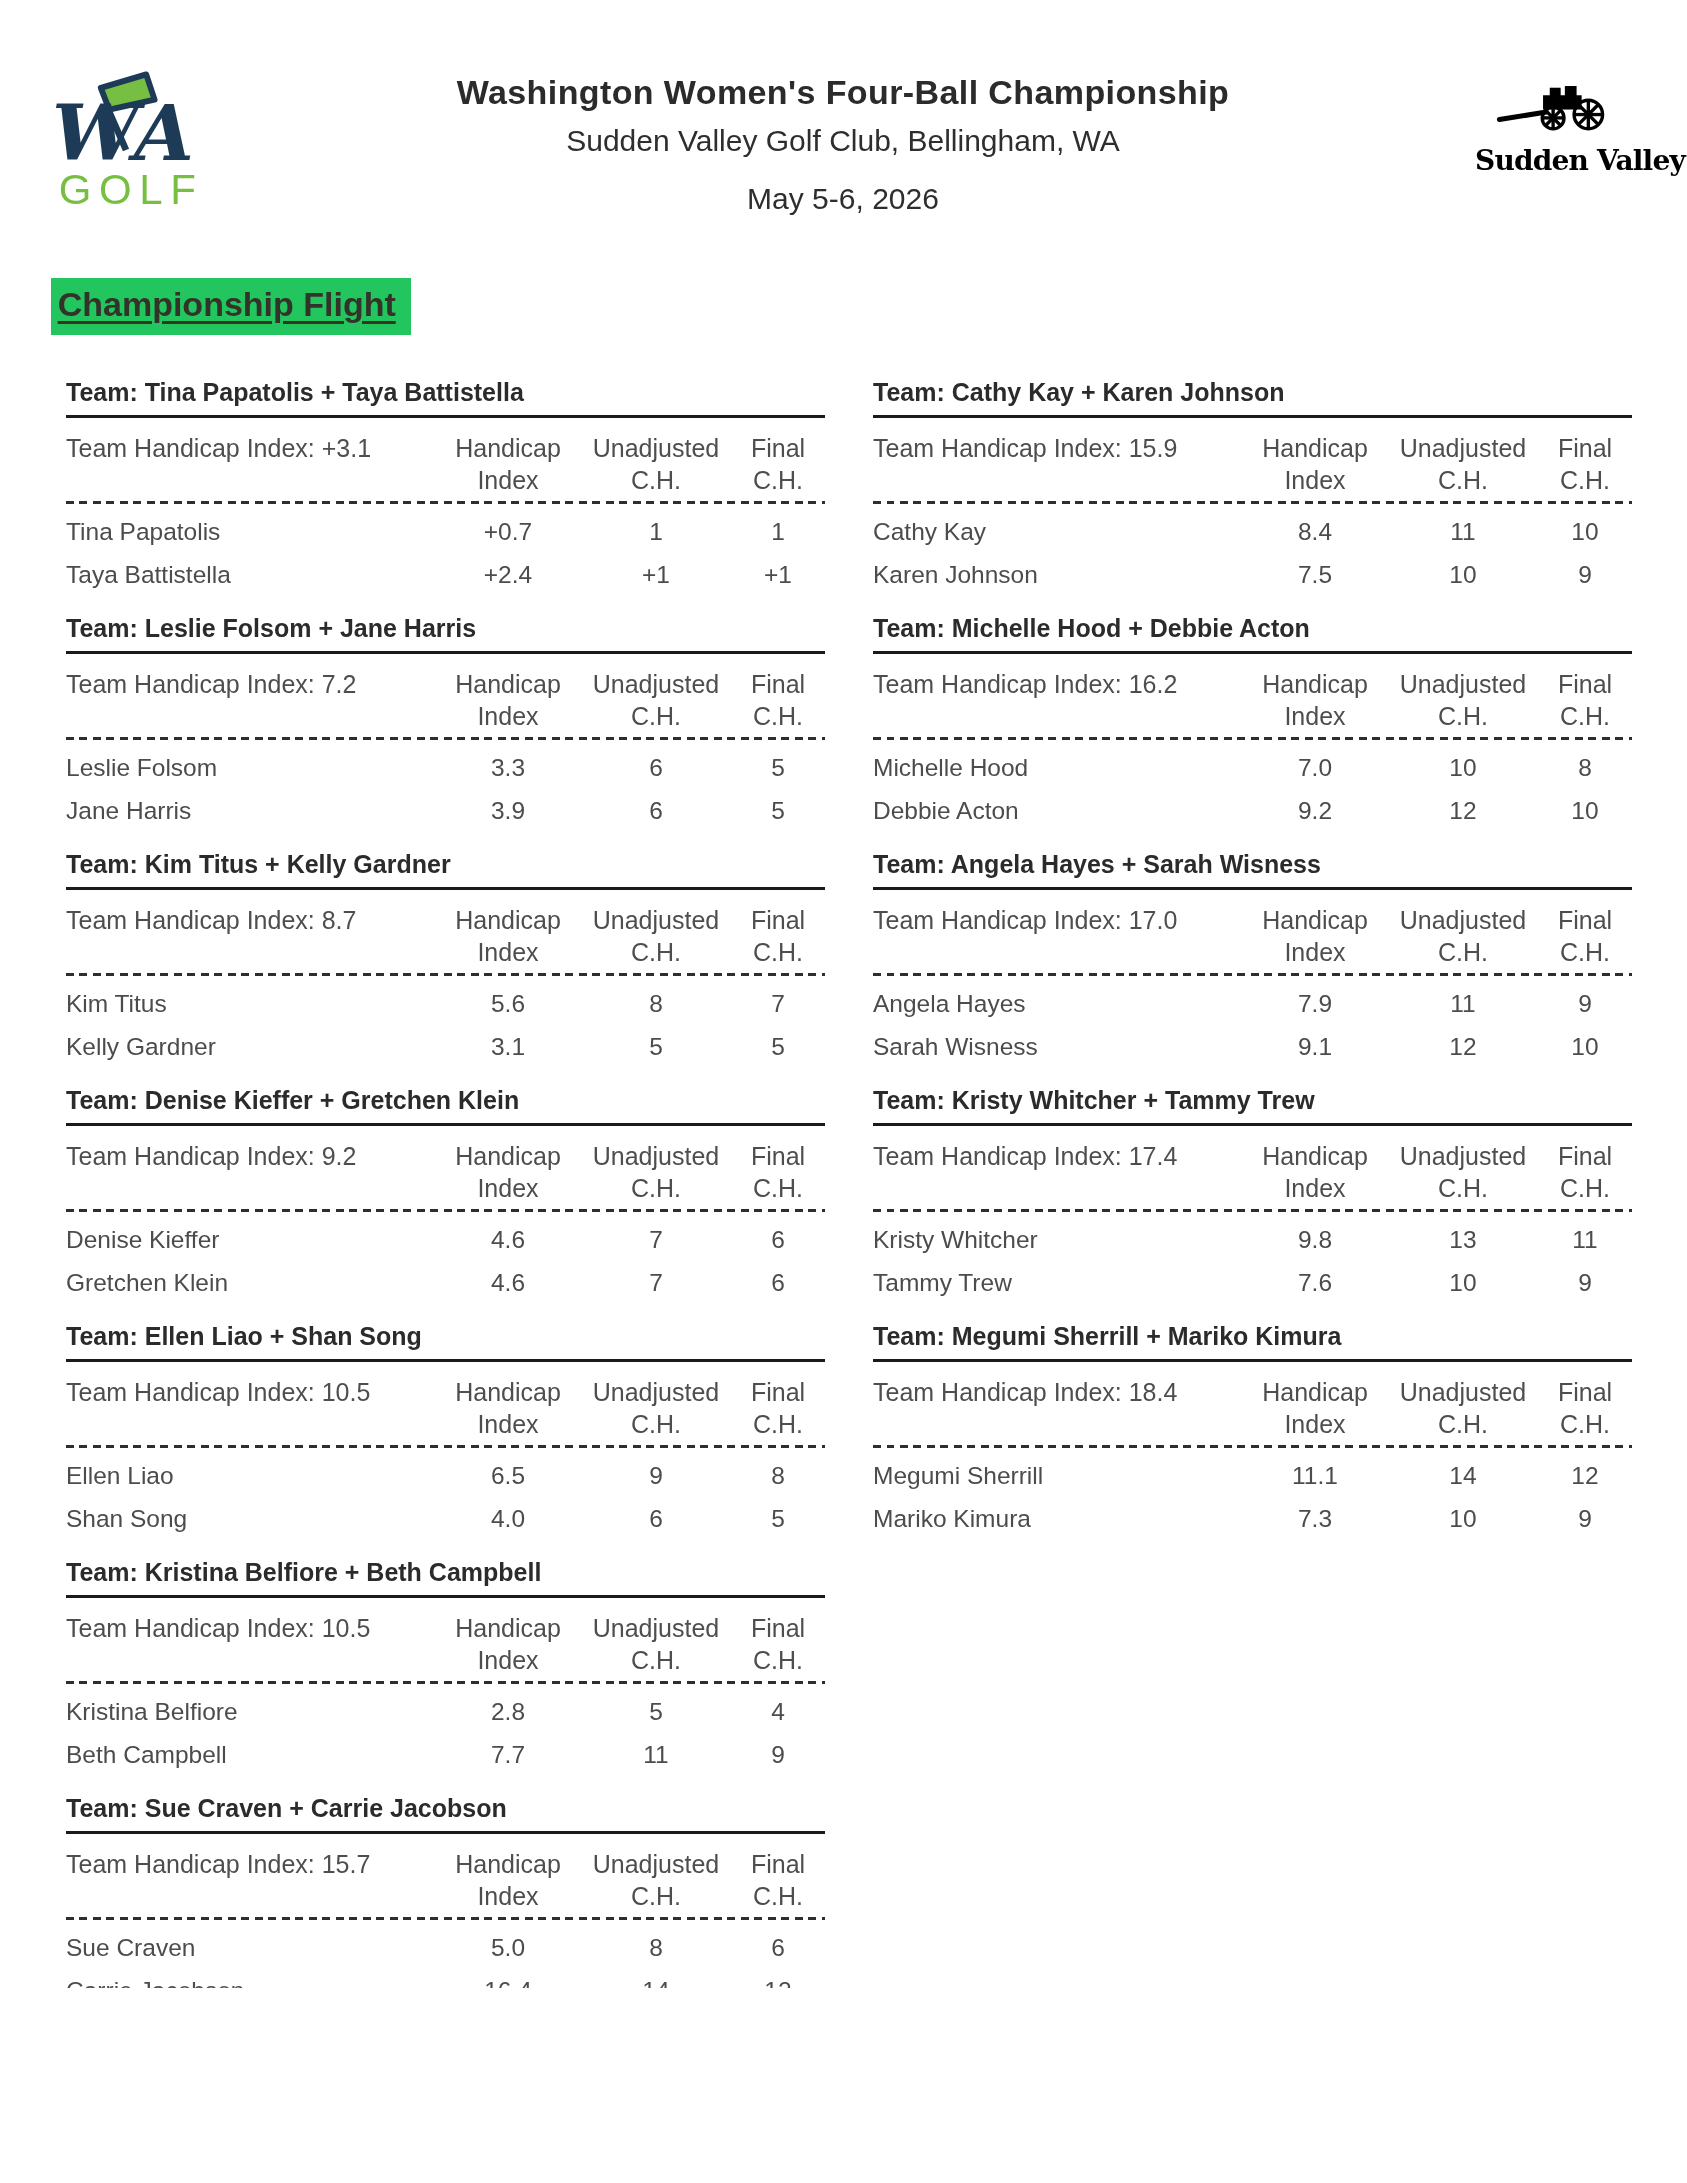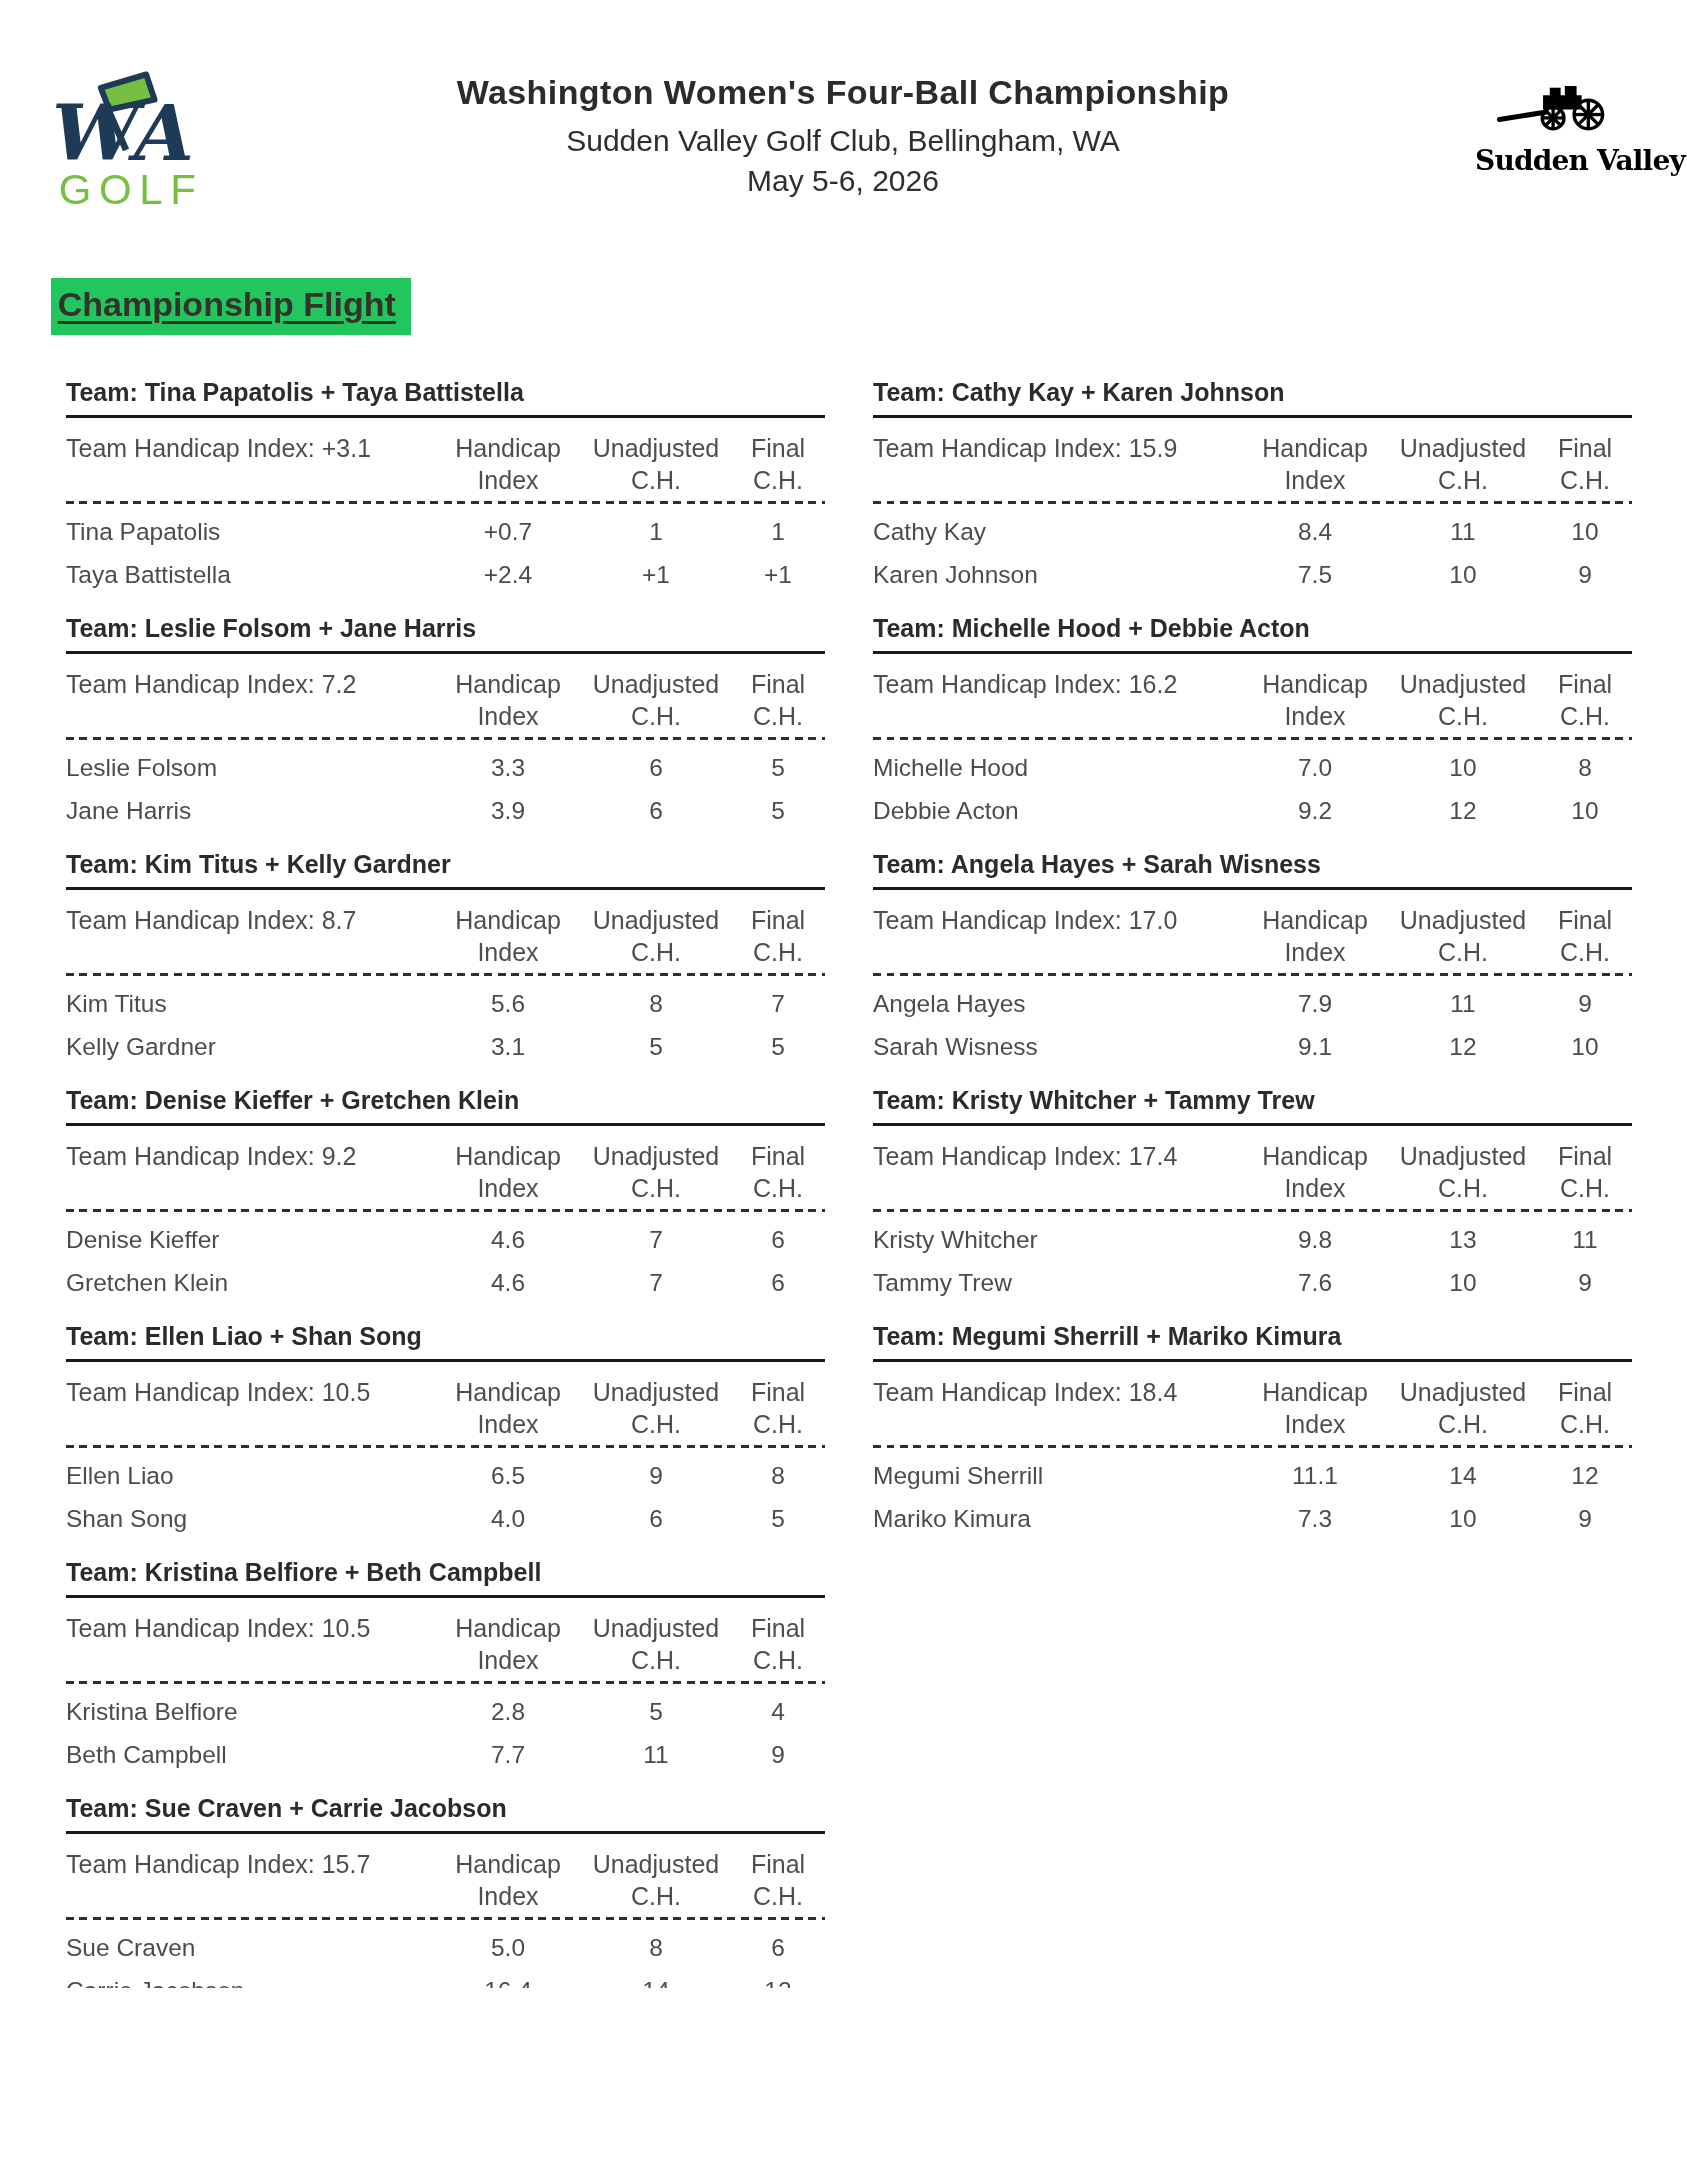--- a/index.html
+++ b/index.html
@@ -31,21 +31,21 @@
   .subtitle {
     font-size: 30px;
     font-weight: normal;
     color: #2e2e2e;
     margin-top: 11.8px;
   }
   .dates {
     font-size: 30px;
     font-weight: normal;
     color: #2e2e2e;
-    margin-top: 6px;
+    margin-top: 24px;
   }
 
   
   .wa-logo {
     position: absolute;
     left: 52px;
     top: 66px;
     width: 143px;
     text-align: left;
   }

